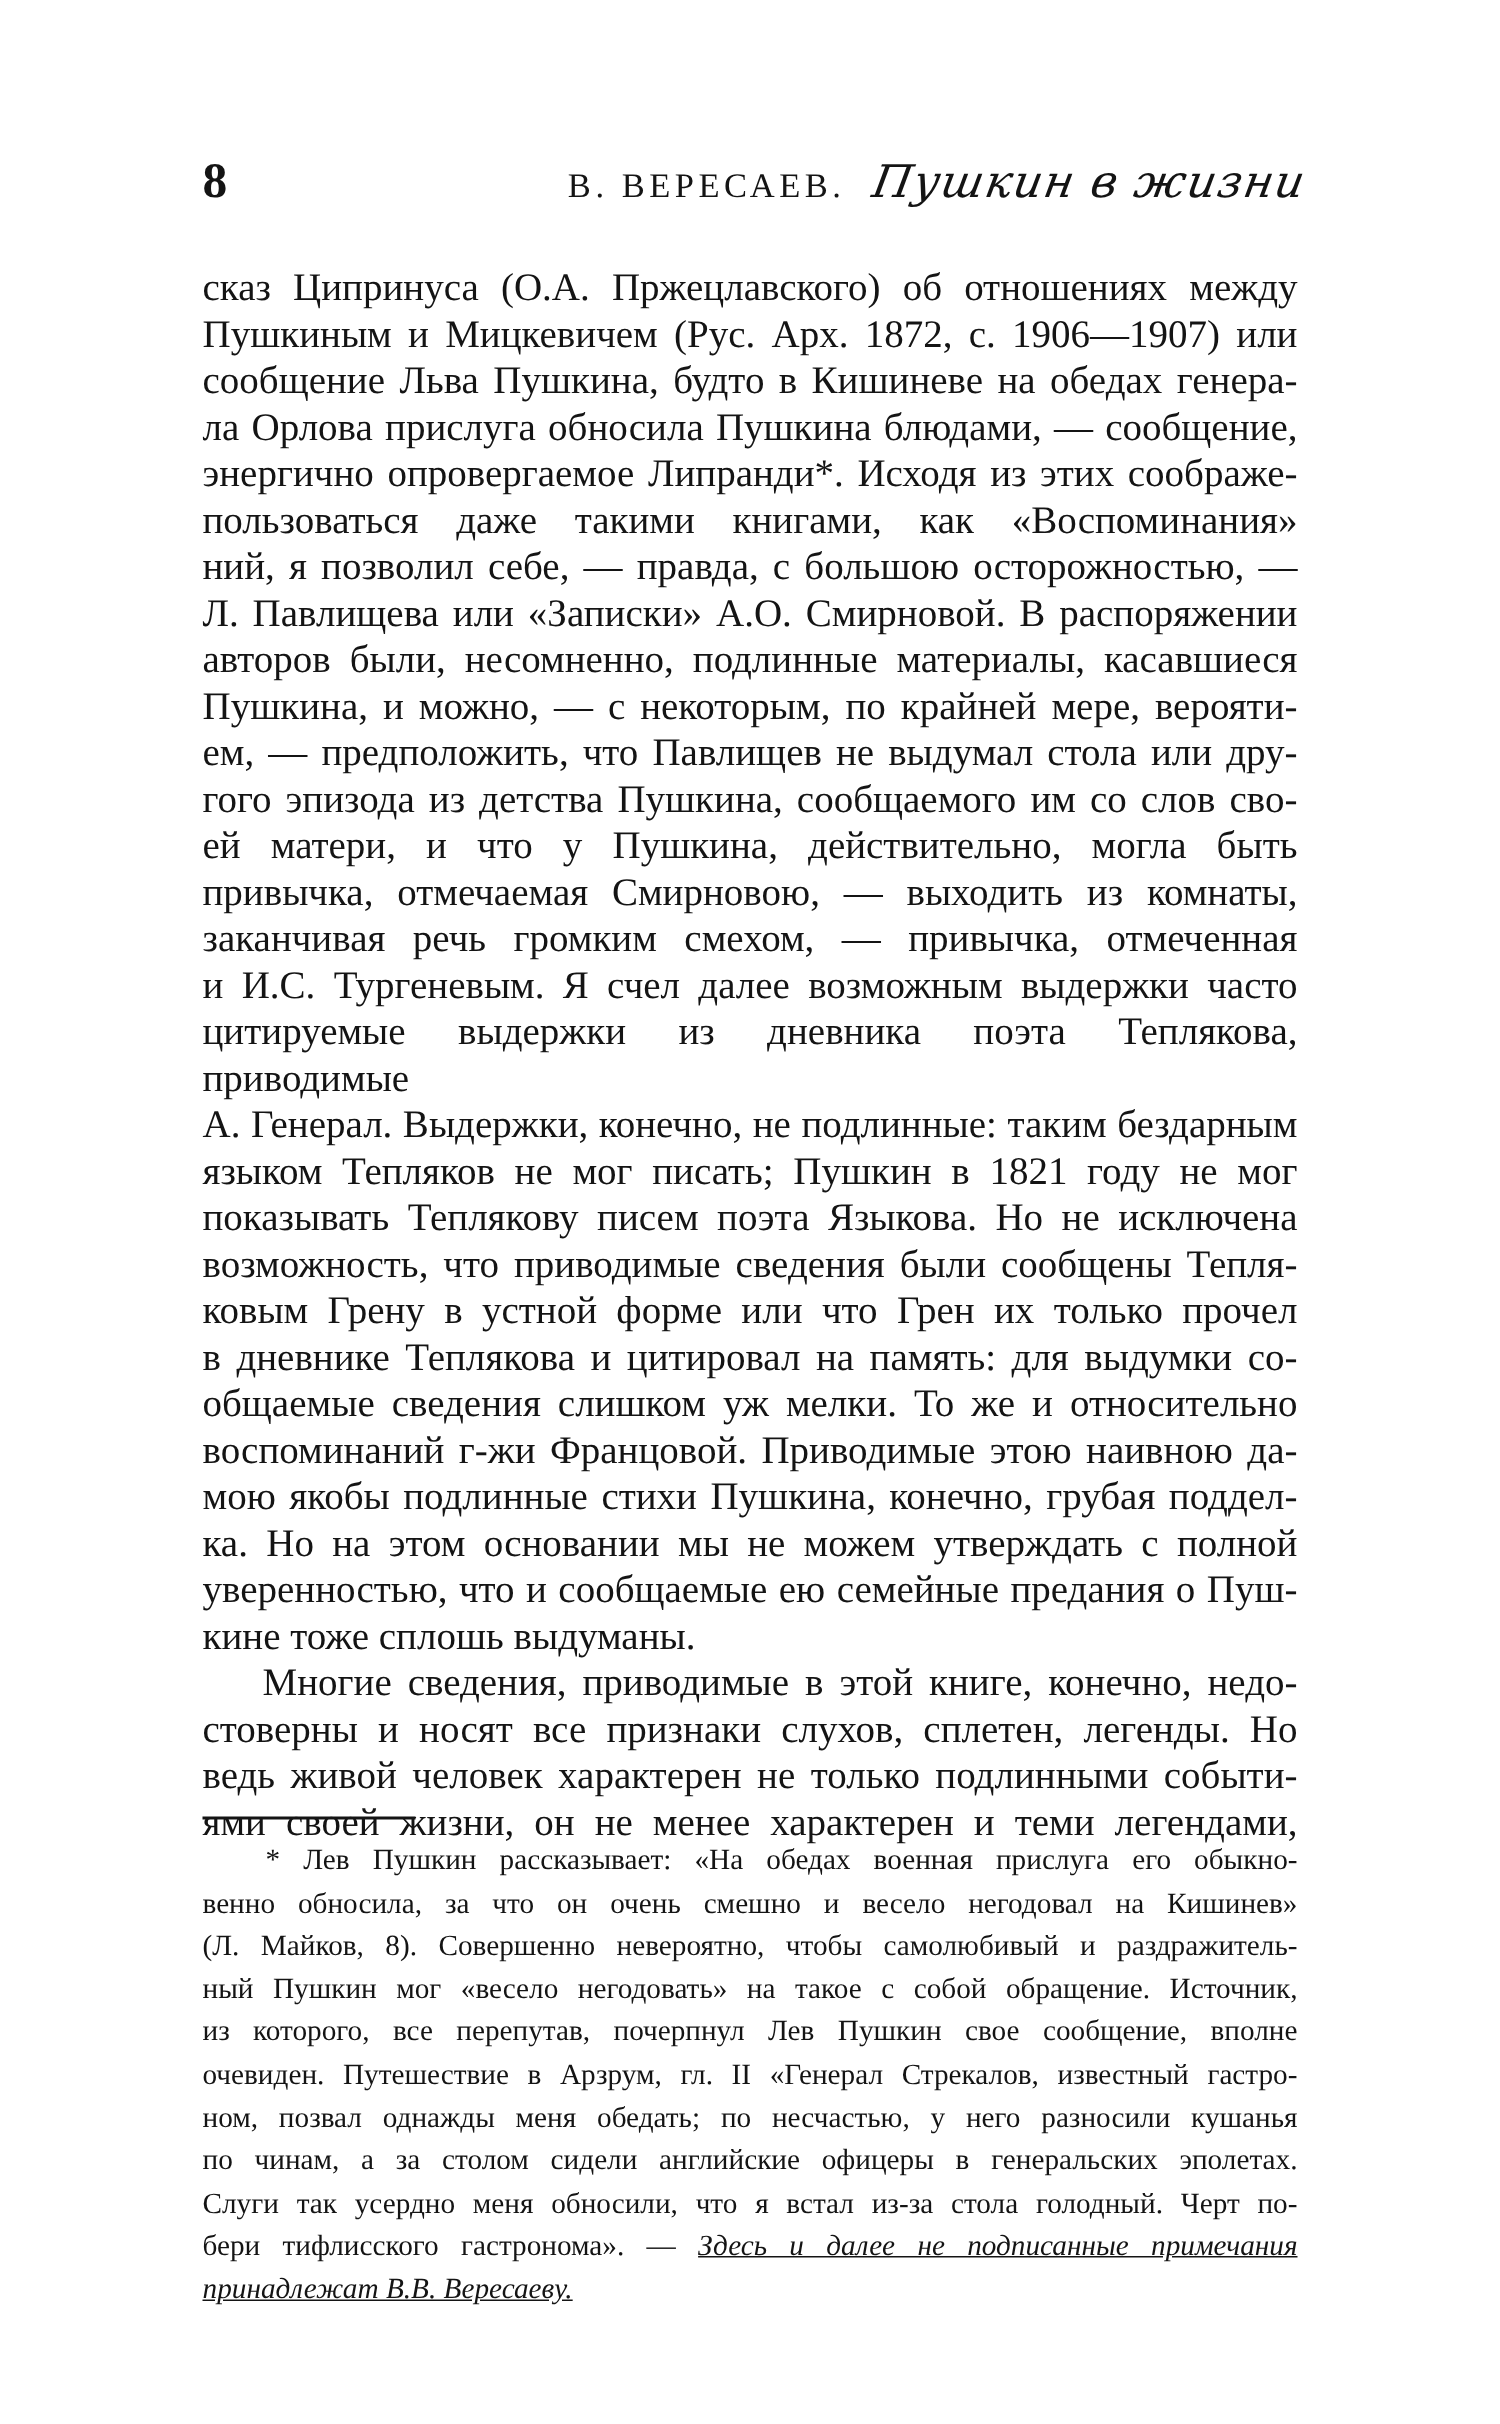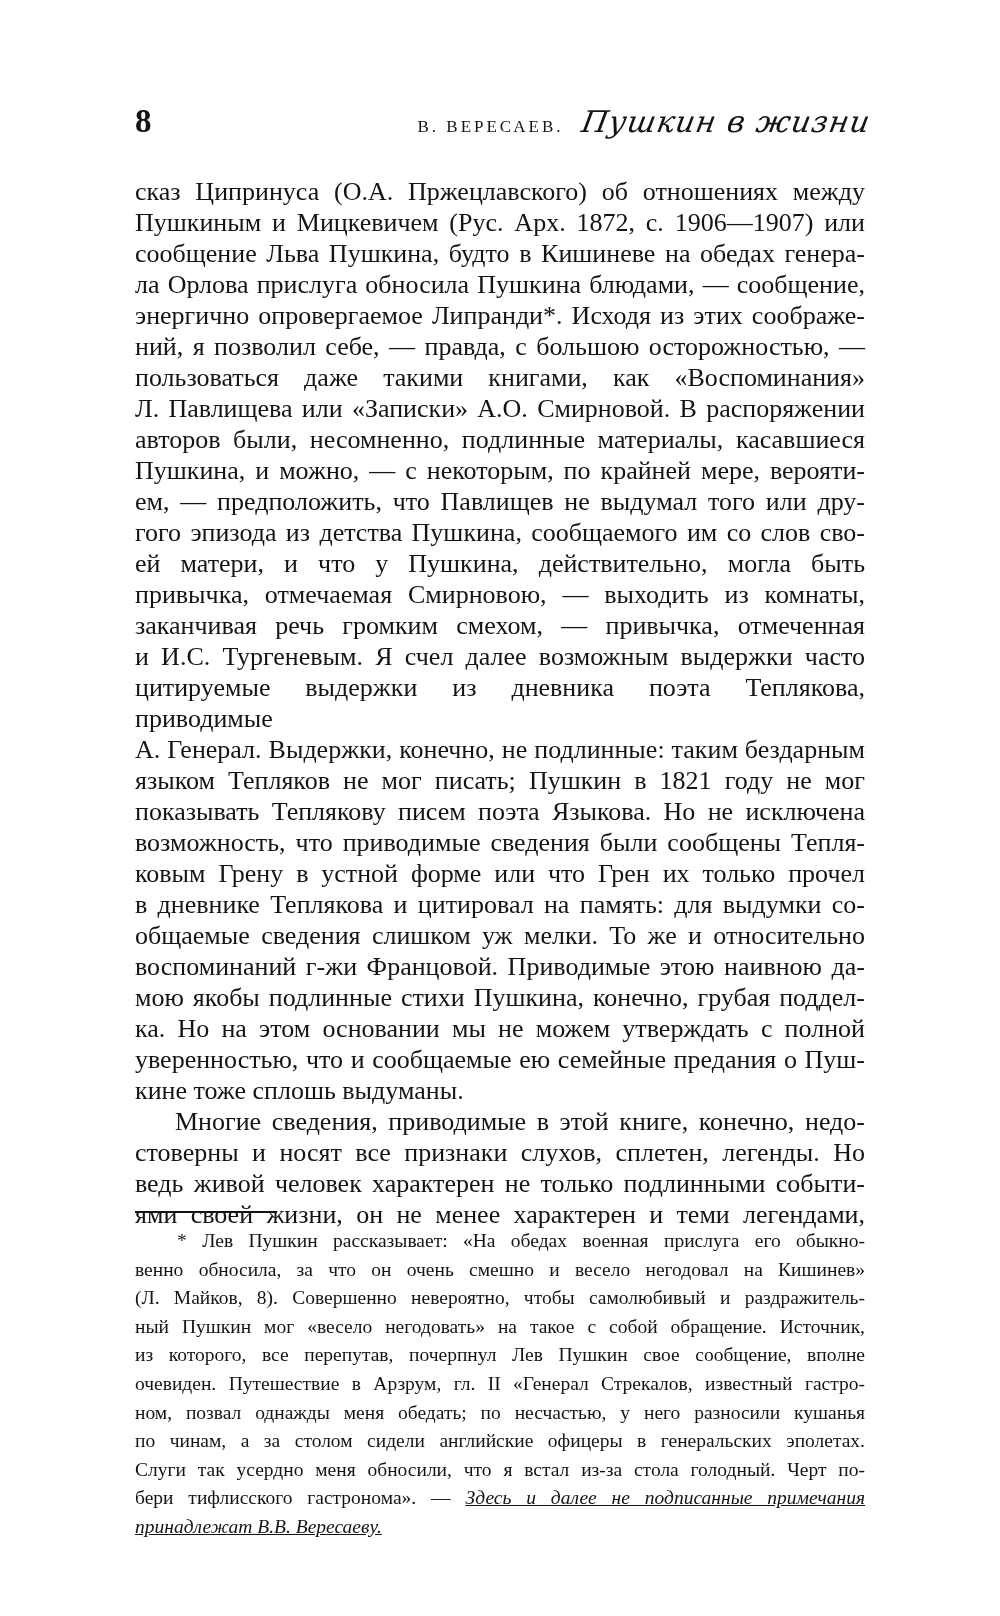--- a/index.html
+++ b/index.html
@@ -27,21 +27,21 @@
     font-size: 33px;
     font-weight: bold;
     line-height: 1;
   }
   .head-right {
     display: flex;
     align-items: baseline;
     gap: 18px;
   }
   .head-author {
-    font-size: 17px;
+    font-size: 23px;
     letter-spacing: 3px;
   }
   .head-title {
     display: inline-block;
     font-family: "DejaVu Serif", serif;
     font-style: italic;
     font-size: 30px;
     transform: skewX(-10deg);
     letter-spacing: 1px;
   }
@@ -88,26 +88,26 @@
       <span class="head-title">Пушкин в жизни</span>
     </div>
   </div>
 
   <div class="text-block">
       <div class="line"><span>сказ Ципринуса (О.А. Пржецлавского) об отношениях между</span></div>
       <div class="line"><span>Пушкиным и Мицкевичем (Рус. Арх. 1872, с. 1906—1907) или</span></div>
       <div class="line"><span>сообщение Льва Пушкина, будто в Кишиневе на обедах генера-</span></div>
       <div class="line"><span>ла Орлова прислуга обносила Пушкина блюдами, — сообщение,</span></div>
       <div class="line"><span>энергично опровергаемое Липранди*. Исходя из этих соображе-</span></div>
+      <div class="line"><span>пользоваться даже такими книгами, как «Воспоминания»</span></div>
       <div class="line"><span>ний, я позволил себе, — правда, с большою осторожностью, —</span></div>
-      <div class="line"><span>пользоваться даже такими книгами, как «Воспоминания»</span></div>
       <div class="line"><span>Л. Павлищева или «Записки» А.О. Смирновой. В распоряжении</span></div>
       <div class="line"><span>авторов были, несомненно, подлинные материалы, касавшиеся</span></div>
       <div class="line"><span>Пушкина, и можно, — с некоторым, по крайней мере, верояти-</span></div>
-      <div class="line"><span>ем, — предположить, что Павлищев не выдумал того или дру-</span></div>
+      <div class="line"><span>ем, — предположить, что Павлищев не выдумал стола или дру-</span></div>
       <div class="line"><span>гого эпизода из детства Пушкина, сообщаемого им со слов сво-</span></div>
       <div class="line"><span>ей матери, и что у Пушкина, действительно, могла быть</span></div>
       <div class="line"><span>привычка, отмечаемая Смирновою, — выходить из комнаты,</span></div>
       <div class="line"><span>заканчивая речь громким смехом, — привычка, отмеченная</span></div>
       <div class="line"><span>и И.С. Тургеневым. Я счел далее возможным выдержки часто</span></div>
       <div class="line"><span>цитируемые выдержки из дневника поэта Теплякова, приводимые</span></div>
       <div class="line"><span>А. Генерал. Выдержки, конечно, не подлинные: таким бездарным</span></div>
       <div class="line"><span>языком Тепляков не мог писать; Пушкин в 1821 году не мог</span></div>
       <div class="line"><span>показывать Теплякову писем поэта Языкова. Но не исключена</span></div>
       <div class="line"><span>возможность, что приводимые сведения были сообщены Тепля-</span></div>

